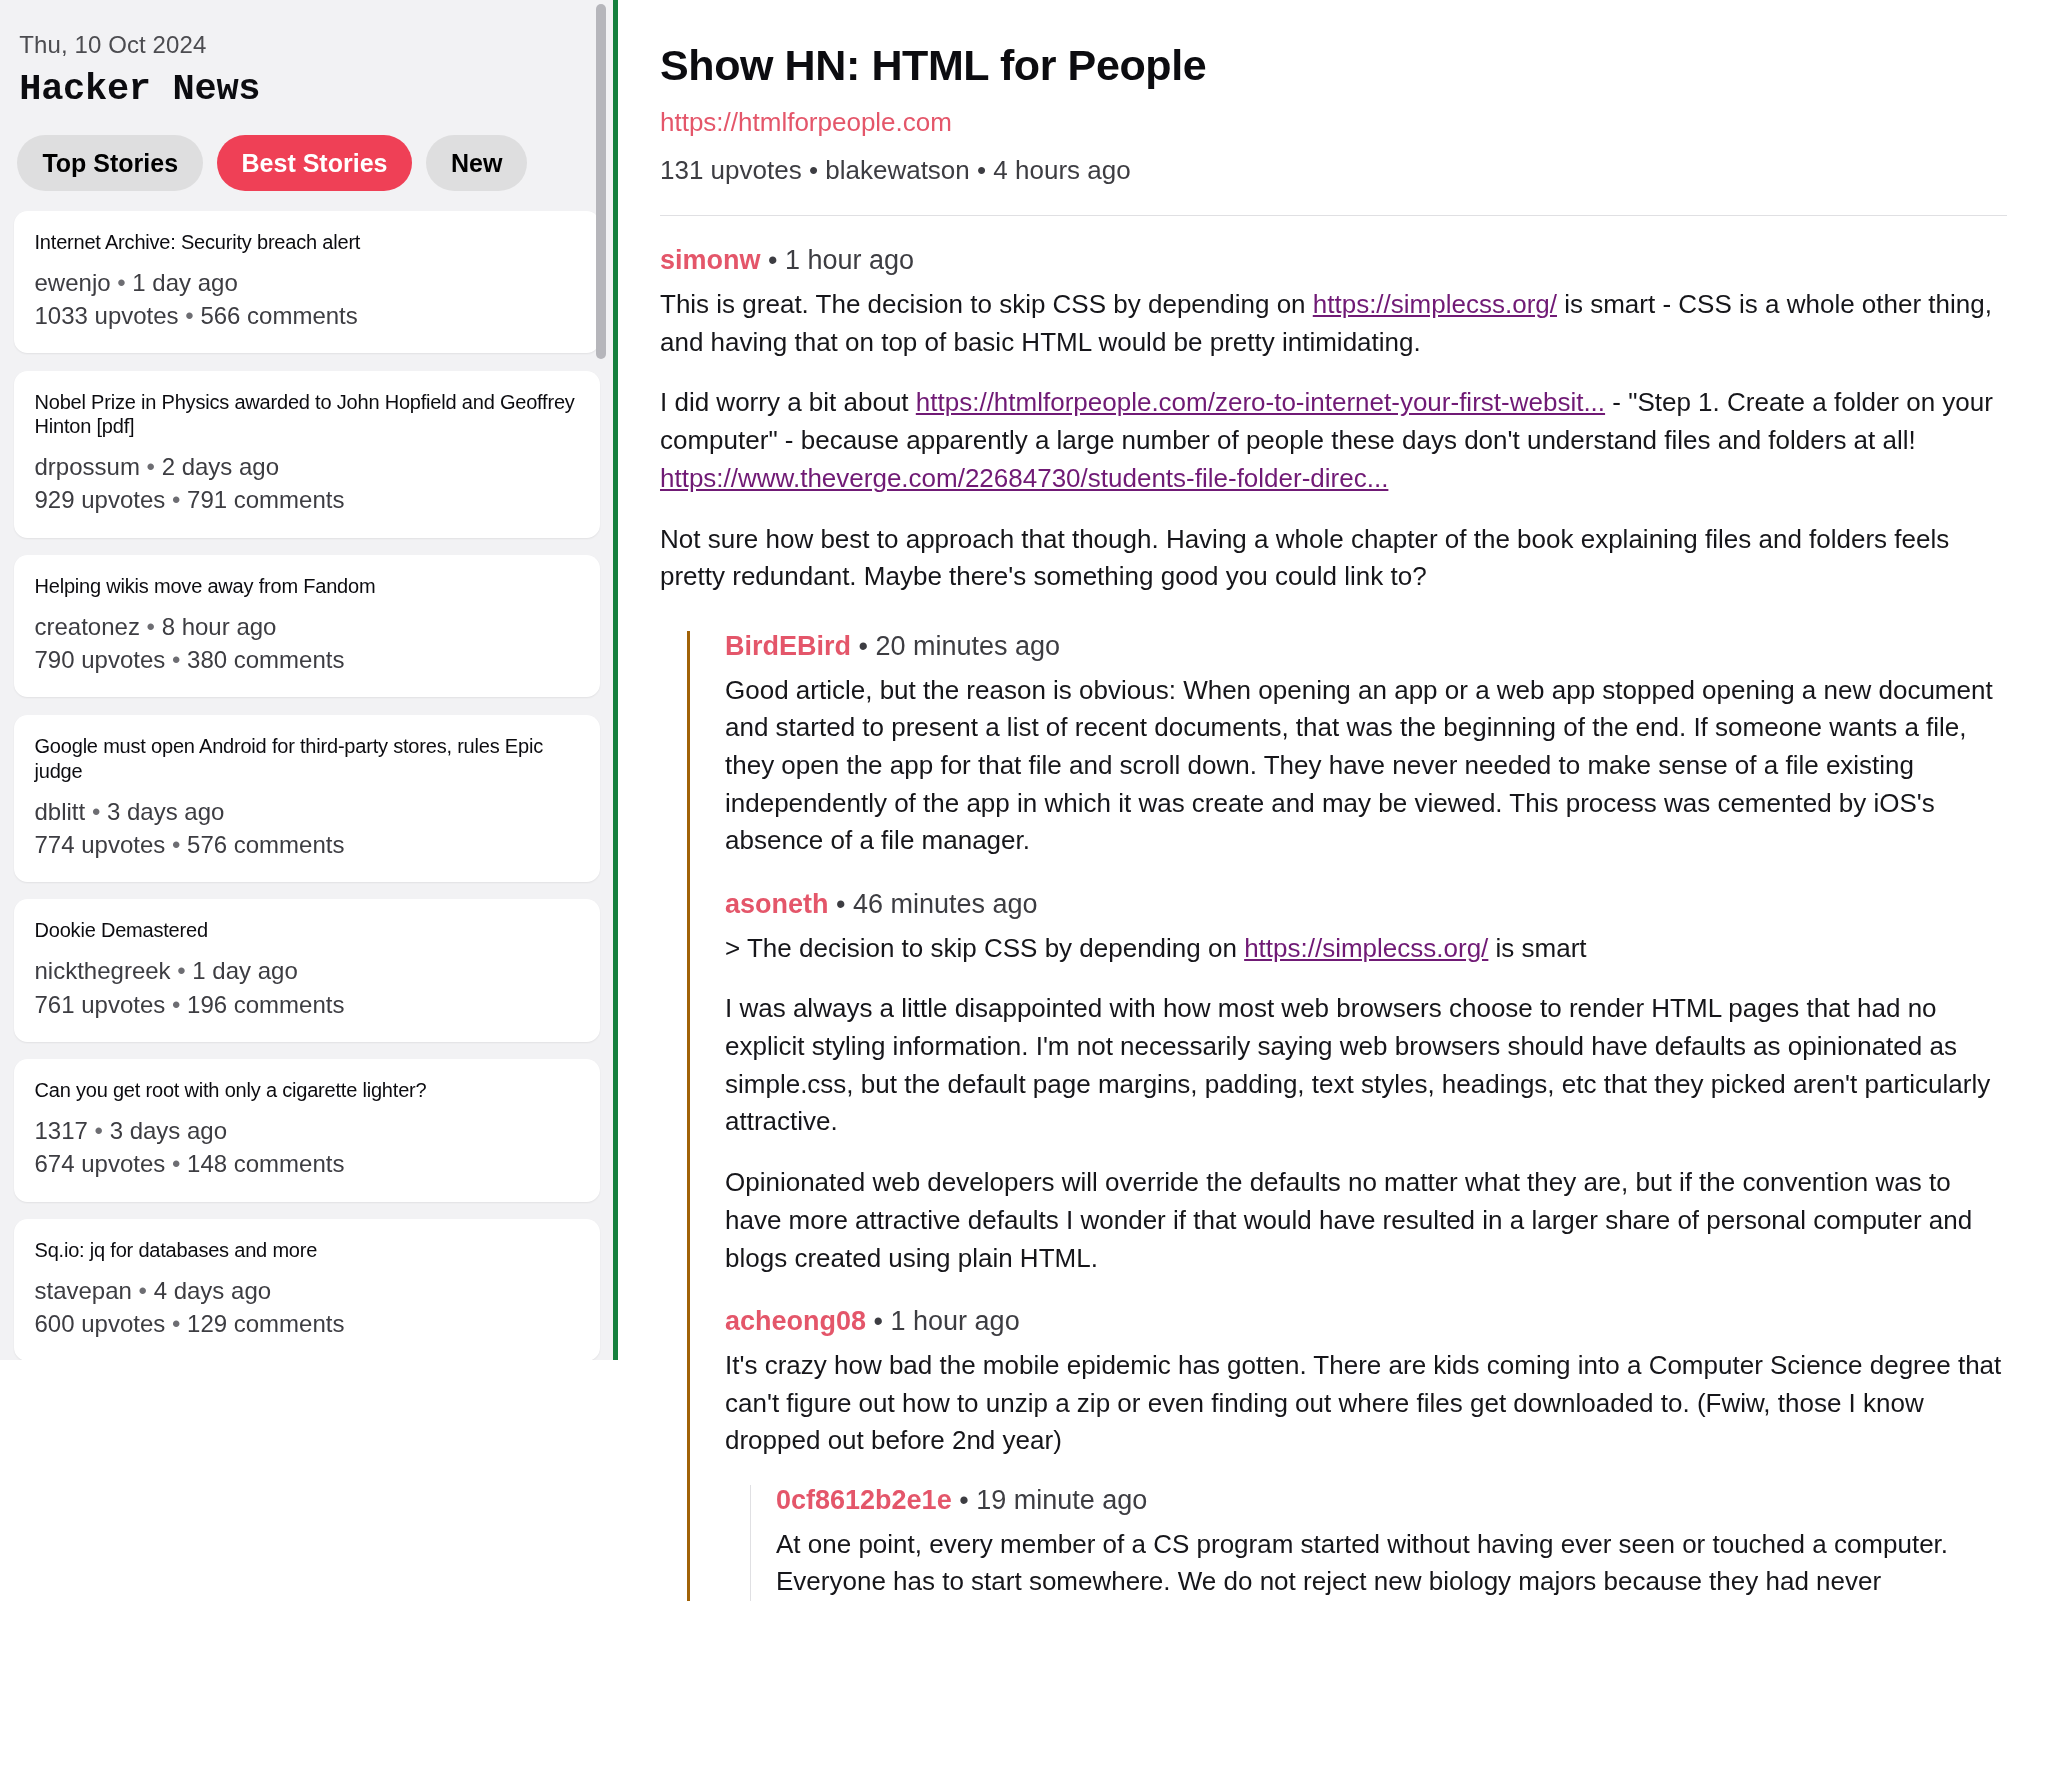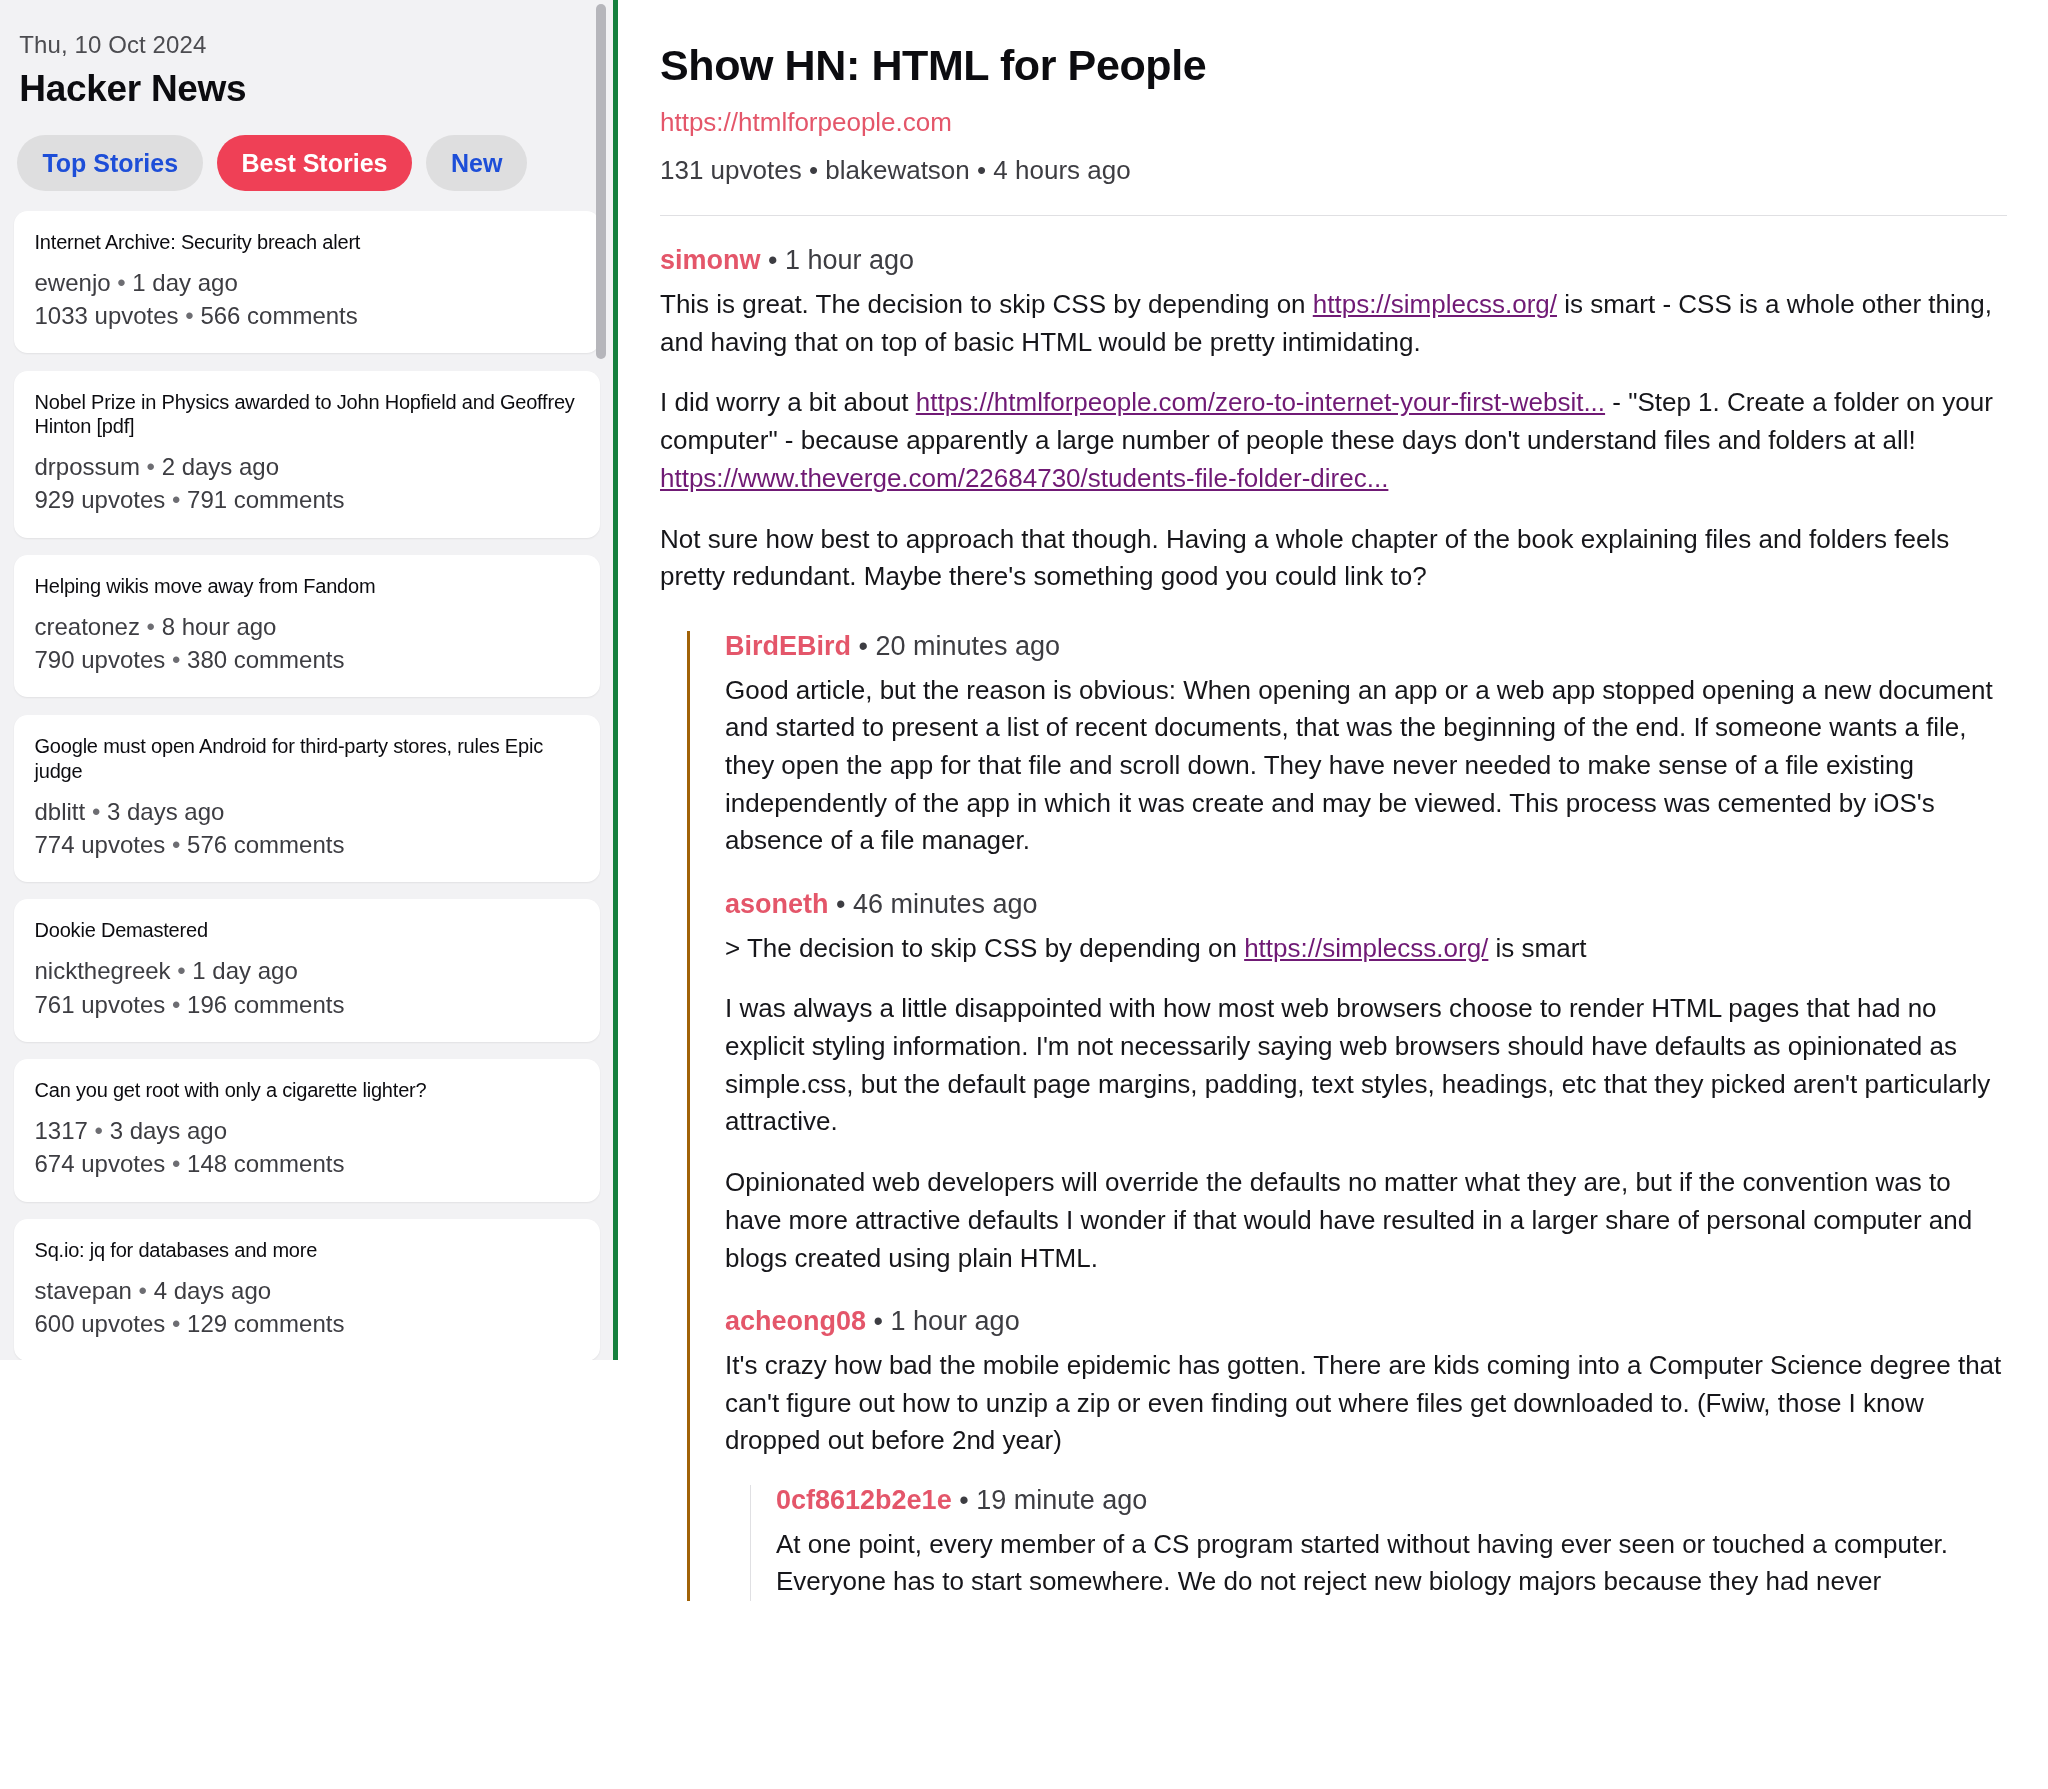--- a/index.html
+++ b/index.html
@@ -35,36 +35,37 @@
     color: #4c4c50;
     margin: 5.8px 0 9.7px 5.8px;
     letter-spacing: 0.1px;
   }
   .side-title {
     font-size: 37px;
     font-weight: bold;
     color: #0c0c10;
     margin: 0 0 25px 5.8px;
     letter-spacing: -0.3px;
+    font-family: Liberation Mono, monospace;
   }
   .tabs {
     display: flex;
     gap: 13.5px;
     margin: 0 0 19.3px 3.9px;
     align-items: center;
   }
   .tab {
     border: none;
     border-radius: 965px;
     padding: 13.5px 25px;
     font-size: 25px;
     font-weight: bold;
     font-family: "Liberation Sans", sans-serif;
     background: #dededf;
-    color: #1d4ed8;
+    color: #000000;
     white-space: nowrap;
     cursor: pointer;
   }
   .tab.active {
     background: #ef4056;
     color: #ffffff;
   }
   .tab.clipped {
     overflow: hidden;
   }

